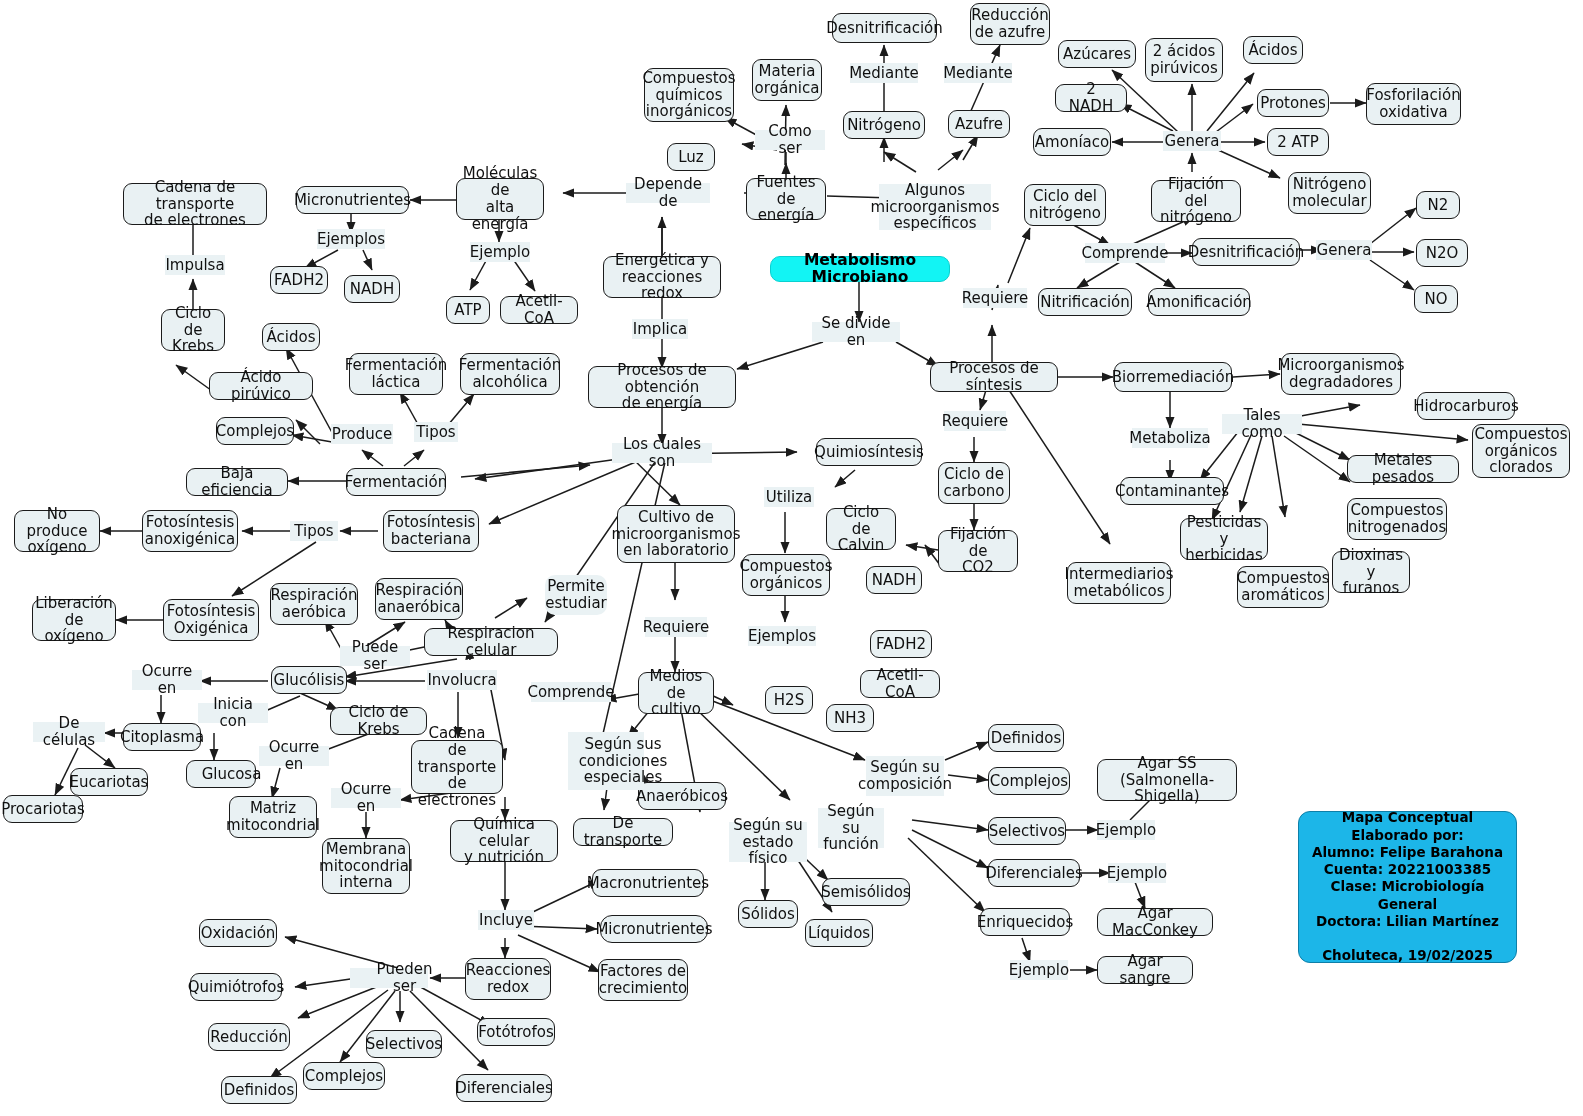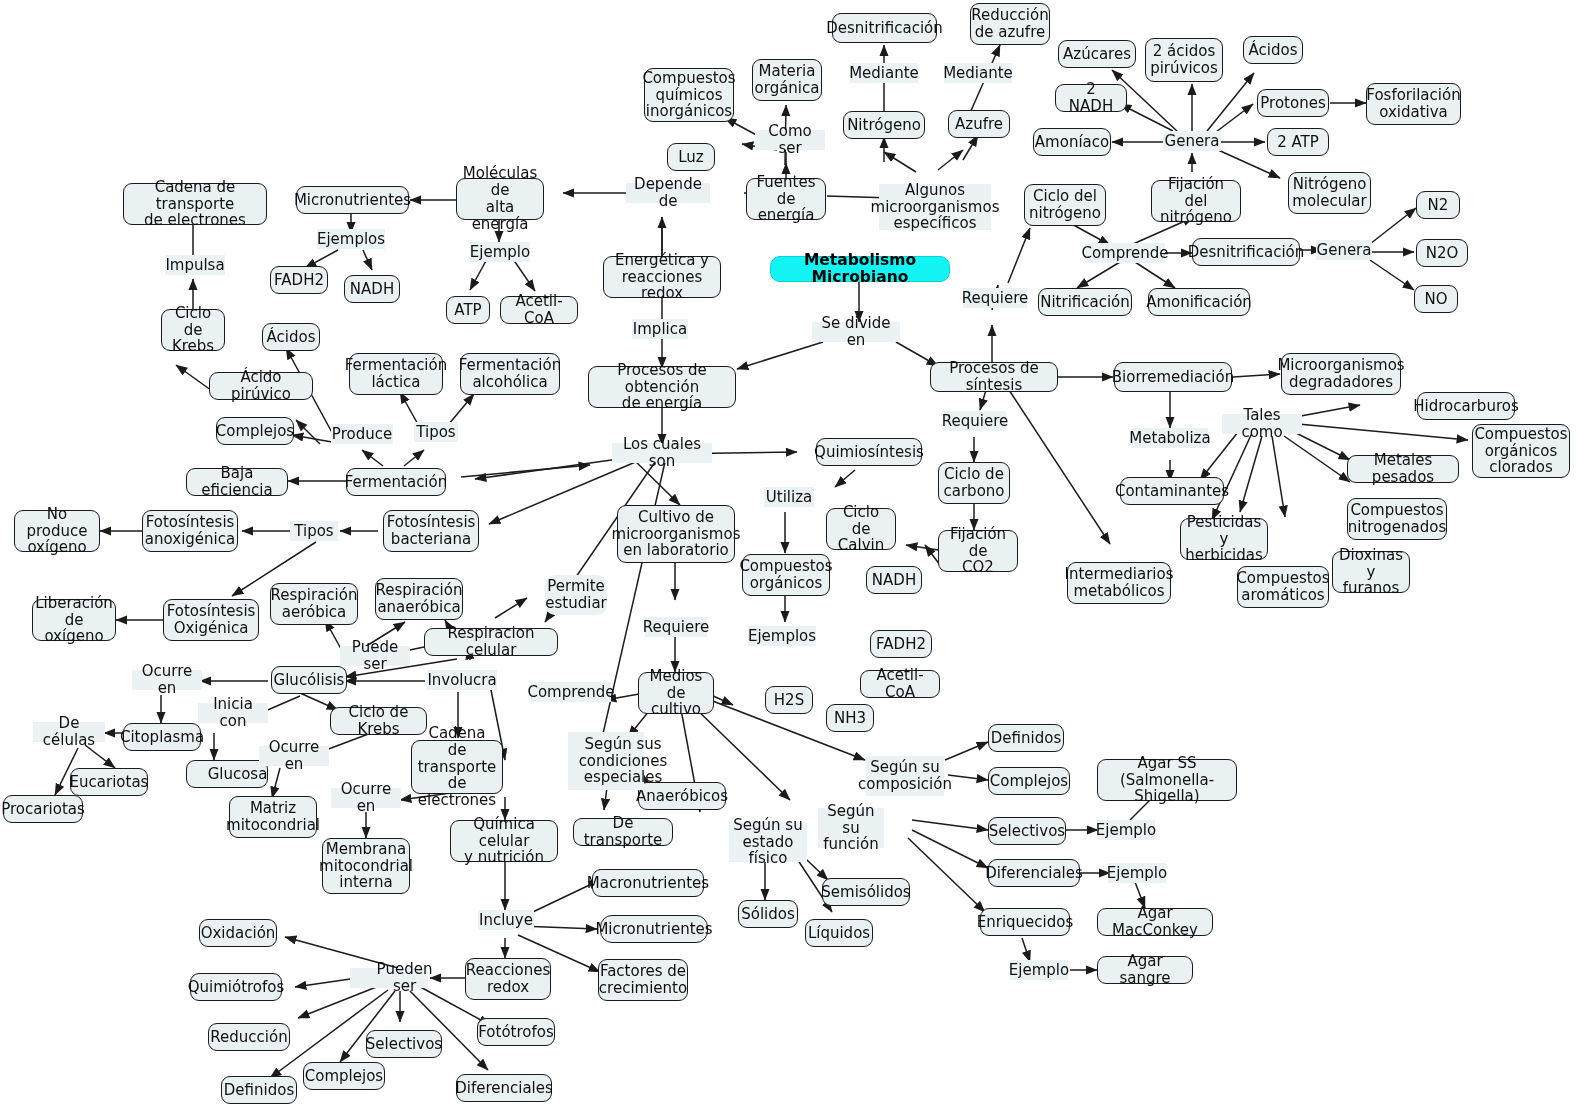--- a/index.html
+++ b/index.html
@@ -325,21 +325,21 @@
 <div class="node" style="left:765px;top:686px;width:48px;height:28px;">H2S</div>
 <div class="node" style="left:826px;top:704px;width:48px;height:28px;">NH3</div>
 <div class="node" style="left:123px;top:723px;width:78px;height:28px;">Citoplasma</div>
 <div class="node" style="left:330px;top:707px;width:97px;height:28px;">Ciclo de Krebs</div>
 <div class="node" style="left:638px;top:672px;width:76px;height:42px;">Medios de
 cultivo</div>
 <div class="node" style="left:988px;top:724px;width:76px;height:28px;">Definidos</div>
 <div class="node" style="left:1097px;top:759px;width:140px;height:42px;">Agar SS
 (Salmonella-Shigella)</div>
 <div class="node" style="left:70px;top:768px;width:78px;height:28px;">Eucariotas</div>
-<div class="node" style="left:186px;top:760px;width:82px;height:28px;padding-left:28px;">Glucosa</div>
+<div class="node" style="left:186px;top:760px;width:70px;height:28px;padding-left:28px;">Glucosa</div>
 <div class="node" style="left:411px;top:740px;width:92px;height:54px;">Cadena de
 transporte
 de electrones</div>
 <div class="node" style="left:988px;top:767px;width:82px;height:28px;">Complejos</div>
 <div class="node" style="left:3px;top:795px;width:80px;height:28px;">Procariotas</div>
 <div class="node" style="left:229px;top:796px;width:88px;height:42px;">Matriz
 mitocondrial</div>
 <div class="node" style="left:638px;top:782px;width:88px;height:28px;">Anaeróbicos</div>
 <div class="node" style="left:988px;top:817px;width:78px;height:28px;">Selectivos</div>
 <div class="node" style="left:322px;top:838px;width:88px;height:56px;">Membrana
@@ -412,14 +412,22 @@
 función</div>
 <div class="lbl" style="left:729px;top:822px;width:78px;height:40px;">Según su
 estado físico</div>
 <div class="lbl" style="left:1097px;top:820px;width:58px;height:20px;">Ejemplo</div>
 <div class="lbl" style="left:1108px;top:863px;width:58px;height:20px;">Ejemplo</div>
 <div class="lbl" style="left:1010px;top:960px;width:58px;height:20px;">Ejemplo</div>
 <div class="lbl" style="left:478px;top:910px;width:56px;height:20px;">Incluye</div>
 <div class="lbl" style="left:350px;top:968px;width:78px;height:20px;padding-left:33px;">Pueden ser</div>
 
 <div class="node title-node" style="left:770px;top:256px;width:180px;height:26px;">Metabolismo Microbiano</div>
+<div class="info-box" style="left:1298px;top:811px;width:205px;height:138px;">Mapa Conceptual
+Elaborado por:
+Alumno: Felipe Barahona
+Cuenta: 20221003385
+Clase: Microbiología General
+Doctora: Lilian Martínez
+
+Choluteca, 19/02/2025</div>
 
 </div>
 
 </body></html>

